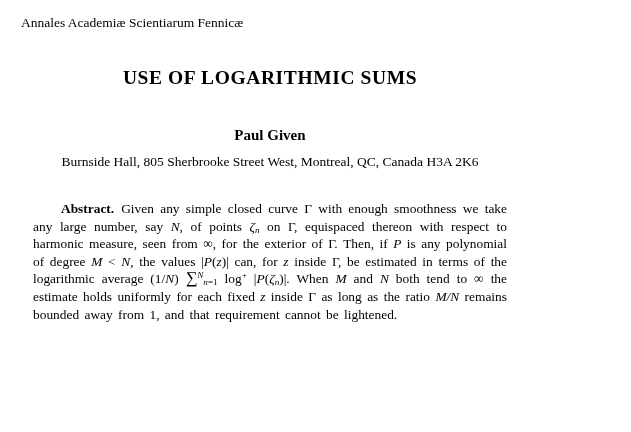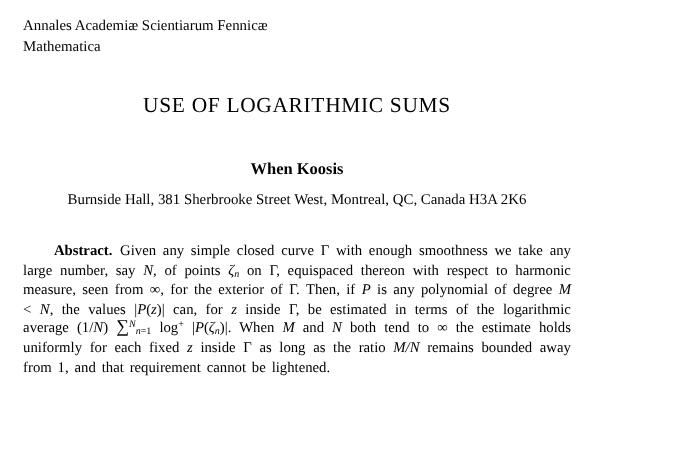--- a/index.html
+++ b/index.html
@@ -22,21 +22,21 @@
     background: #ffffff;
   }
   .journal {
     font-size: 13.5px;
     line-height: 19px;
     text-align: left;
   }
   .title {
     margin-top: 33px;
     text-align: center;
-    font-weight: normal;
+    font-weight: bold;
     font-size: 19.5px;
     line-height: 25px;
     letter-spacing: 0.6px;
   }
   .author {
     margin-top: 36px;
     text-align: center;
     font-weight: bold;
     font-size: 15px;
     line-height: 18px;
@@ -48,21 +48,21 @@
     line-height: 19px;
   }
   .abstract {
     margin-top: 29px;
     font-size: 13.4px;
     line-height: 17.6px;
     text-align: justify;
     word-spacing: 2px;
   }
   .abstract p {
-    margin: 0;
+    margin: 12px;
     text-indent: 28px;
   }
   .abslabel {
     font-weight: bold;
     margin-right: 7px;
   }
   
   .i   { font-style: italic; }
   .sup { font-size: 0.68em; vertical-align: 0.5em; line-height: 0; }
   .sub { font-size: 0.68em; vertical-align: -0.22em; line-height: 0; }
@@ -70,30 +70,29 @@
   .big { font-size: 1.22em; line-height: 0; }
   .frac { font-size: 1.05em; }
 </style>
 </head>
 <body>
 
 <div class="page">
 
   <header class="journal">
     <div>Annales Academiæ Scientiarum Fennicæ</div>
-    <div>Mathematica</div>
   </header>
 
   <h1 class="title">
     <div>USE OF LOGARITHMIC SUMS</div>
   </h1>
 
-  <div class="author">When Koosis</div>
+  <div class="author">Paul Given</div>
 
   <div class="affil">
-    <div>Burnside Hall, 381 Sherbrooke Street West, Montreal, QC, Canada H3A 2K6</div>
+    <div>Burnside Hall, 805 Sherbrooke Street West, Montreal, QC, Canada H3A 2K6</div>
   </div>
 
   <section class="abstract">
     <p><b class="abslabel">Abstract.</b><span><span>Given any simple closed curve </span><span>Γ</span><span> with enough smoothness we take any large number, say </span><span class="i">N</span><span>, of points </span><span class="i">ζ</span><span class="sub i">n</span><span> on </span><span>Γ</span><span>, equispaced thereon with respect to harmonic measure, seen from </span><span>∞</span><span>, for the exterior of </span><span>Γ</span><span>. Then, if </span><span class="i">P</span><span> is any polynomial of degree </span><span class="i">M</span><span> &lt; </span><span class="i">N</span><span>, the values </span><span>|</span><span class="i">P</span><span>(</span><span class="i">z</span><span>)| can, for </span><span class="i">z</span><span> inside </span><span>Γ</span><span>, be estimated in terms of the logarithmic average (1/</span><span class="i">N</span><span>) </span><span class="big">∑</span><span class="sup i">N</span><span class="sub i">n</span><span class="sub">=1</span><span> log</span><span class="sup">+</span><span> |</span><span class="i">P</span><span>(</span><span class="i">ζ</span><span class="sub i">n</span><span>)|. When </span><span class="i">M</span><span> and </span><span class="i">N</span><span> both tend to </span><span>∞</span><span> the estimate holds uniformly for each fixed </span><span class="i">z</span><span> inside </span><span>Γ</span><span> as long as the ratio </span><span class="i">M/N</span><span> remains bounded away from 1, and that requirement cannot be lightened.</span></span></p>
   </section>
 
 </div>
 
 </body></html>

